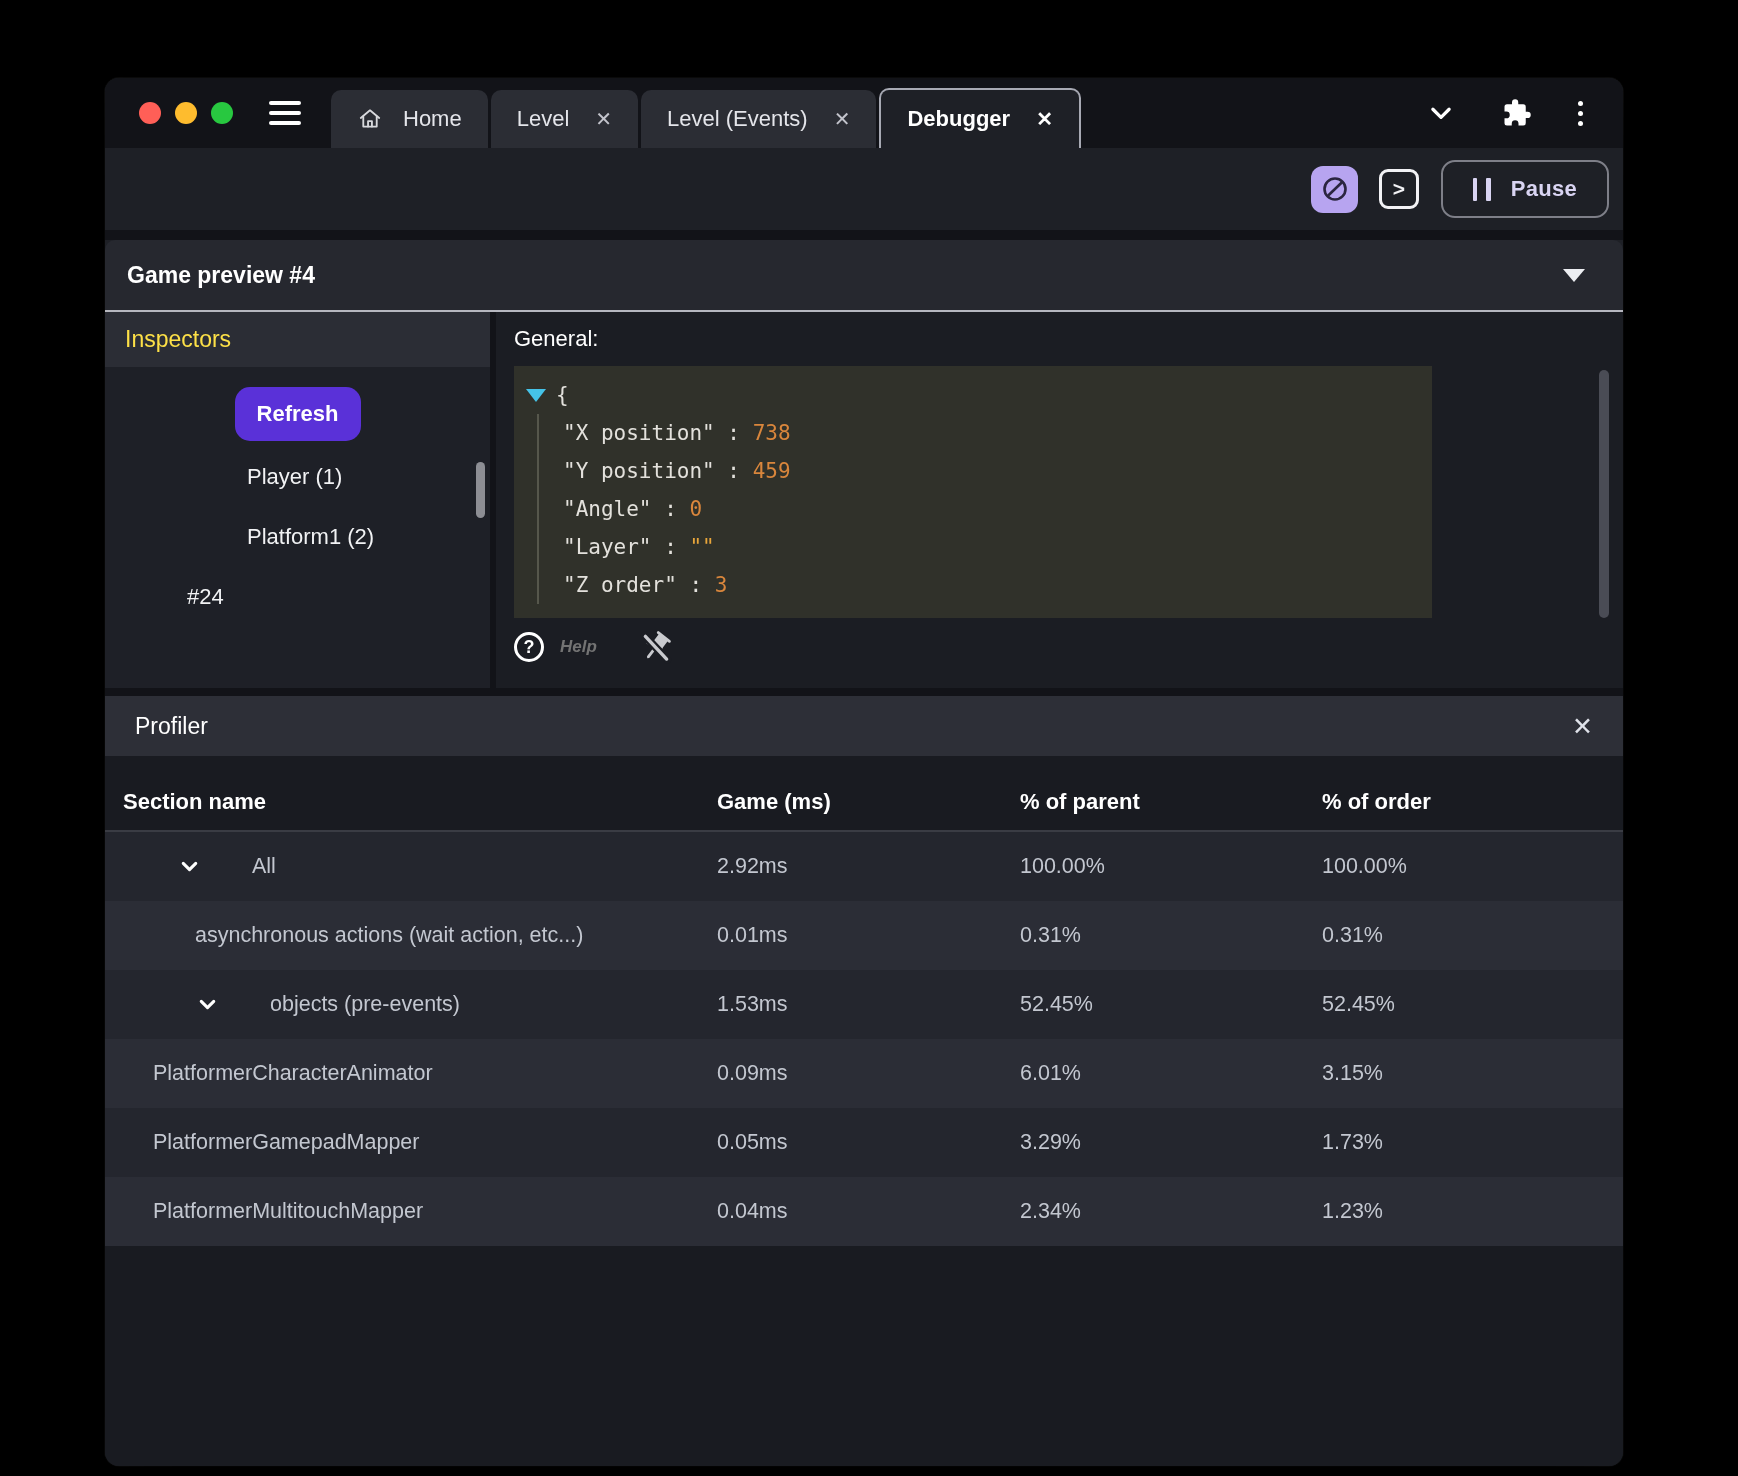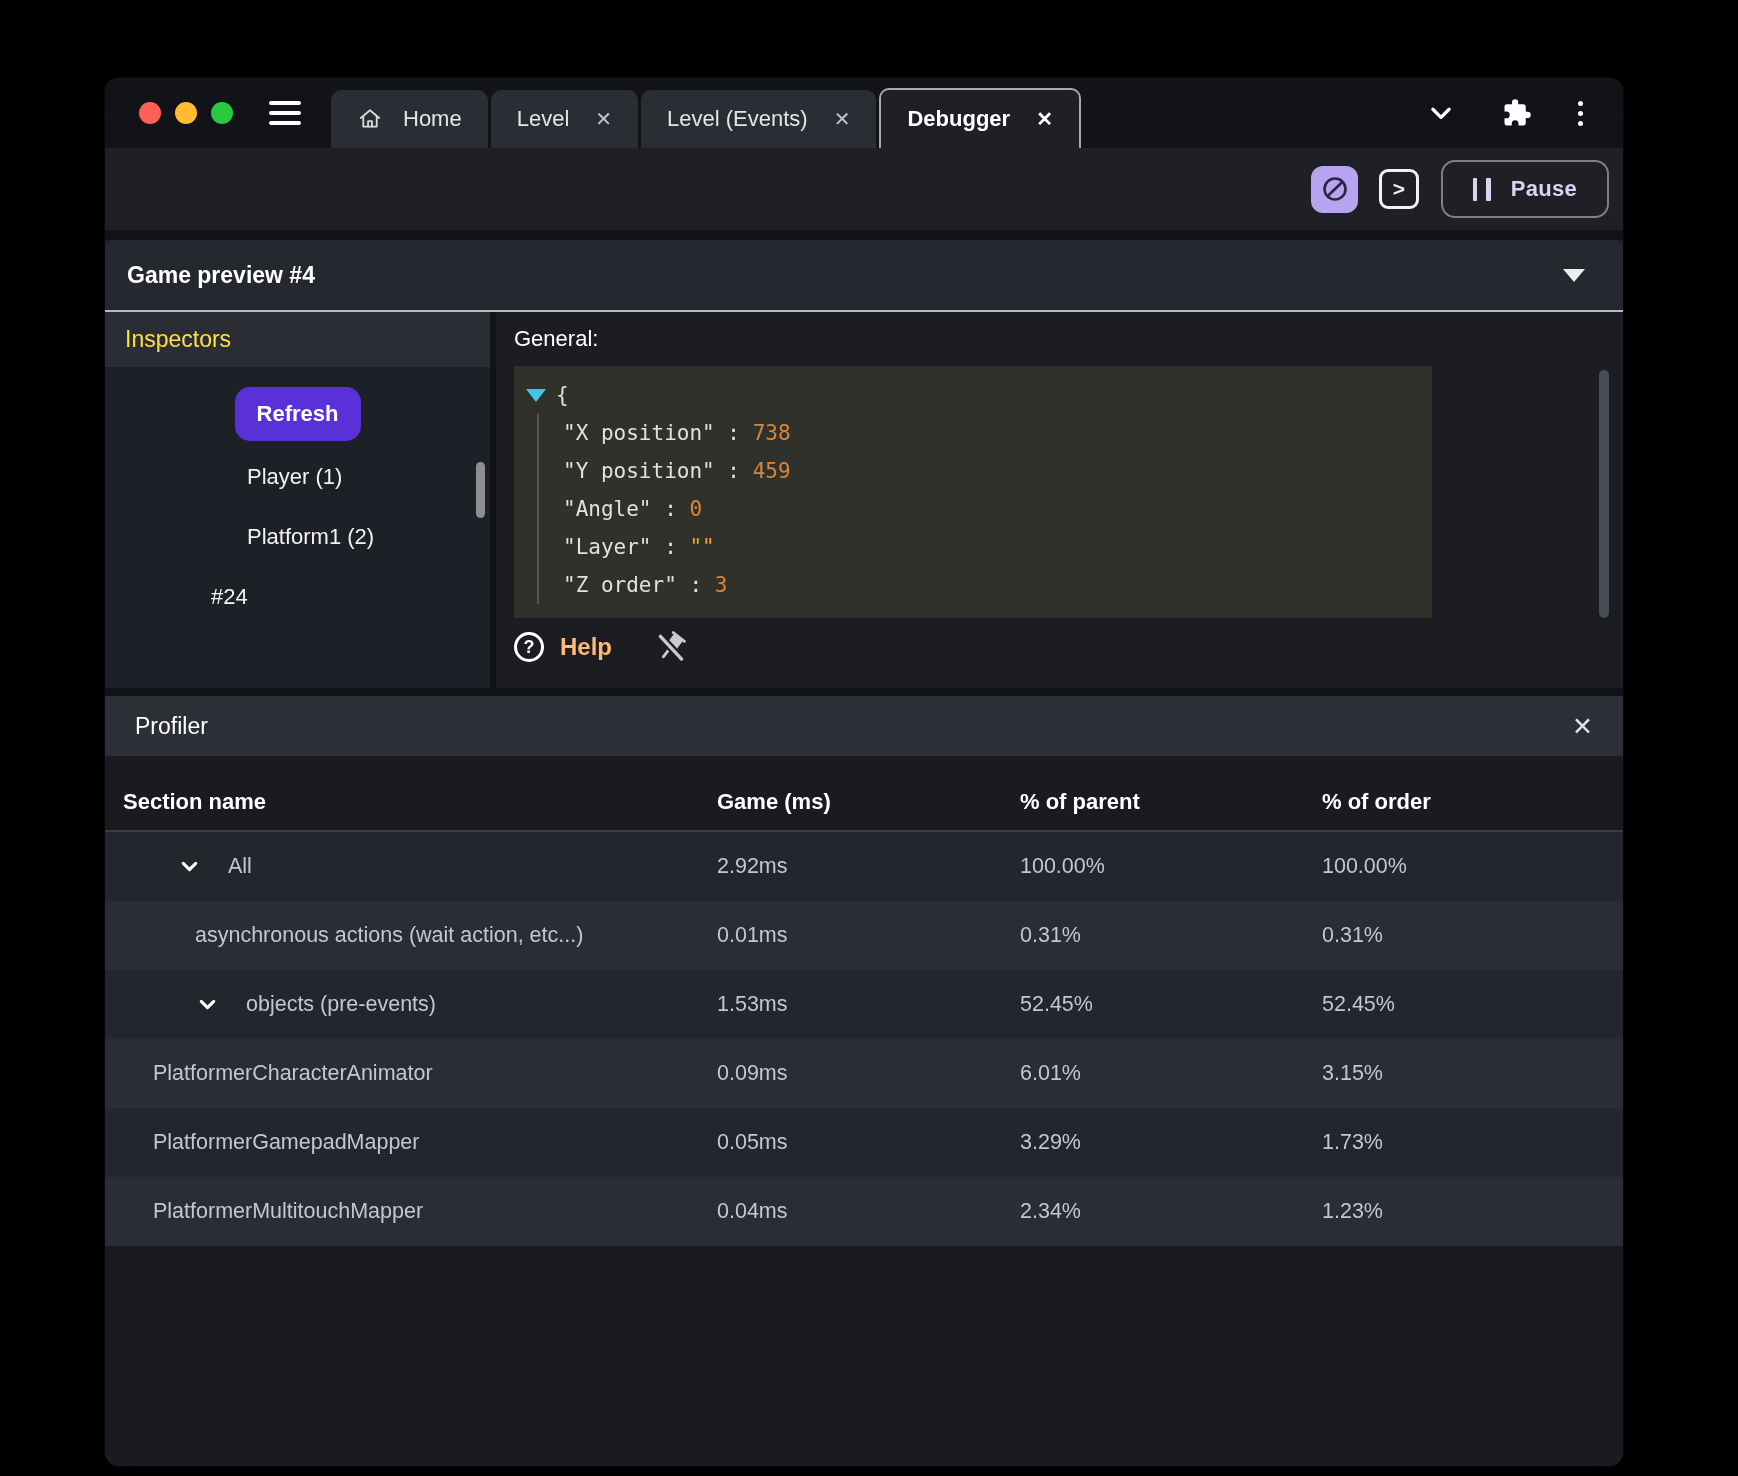--- a/index.html
+++ b/index.html
@@ -57,60 +57,60 @@
   
   .panels { height:376px; display:flex; background:#121318; flex:0 0 auto; }
   .left-panel { width:385px; display:flex; flex-direction:column; position:relative; }
   .left-head { height:55px; background:#2b2d35; color:#fde047; font-size:23px; display:flex; align-items:center; padding-left:20px; flex:0 0 auto; }
   .left-list { flex:1; background:#1e2027; overflow:hidden; position:relative; }
   .refresh-btn { display:block; margin:20px auto 6px; width:126px; height:54px; border:none; border-radius:15px;
                  background:#5a31d8; color:#fff; font-weight:bold; font-size:22px; font-family:inherit; cursor:pointer; }
   .ins-item { height:60px; line-height:60px; font-size:22px; color:#f1f2f4; cursor:pointer; white-space:nowrap; }
   .ins-item.depth-0 { padding-left:108px; }
   .ins-item.depth-1 { padding-left:142px; }
-  .ins-item.depth-2 { padding-left:106px; }
+  .ins-item.depth-2 { padding-left:82px; }
   .left-scrollthumb { position:absolute; right:5px; top:95px; width:9px; height:56px; background:#8d8e94; border-radius:5px; cursor:grab; }
 
   .divider-v { width:6px; background:#121318; }
 
   .right-panel { flex:1; background:#1b1d23; padding:14px 0 0 18px; position:relative; overflow:hidden; }
   .general-title { color:#fff; font-size:22px; }
   .code-block { margin-top:14px; width:918px; height:252px; background:#30312a; padding:10px 0 10px 12px;
                 font-family:"DejaVu Sans Mono", monospace; font-size:21px; color:#e3e1dc; }
   .code-line1 { display:flex; align-items:center; gap:10px; height:38px; }
   .tri-expand { width:0; height:0; border-left:10px solid transparent; border-right:10px solid transparent; border-top:13px solid #45c3e8; cursor:pointer; }
   .code-props { margin-left:11px; border-left:2px solid #56574c; padding-left:24px; }
   .code-prop { height:38px; line-height:38px; white-space:pre; }
   .cval.type-number { color:#d9863c; }
   .cval.type-string { color:#e9a63b; }
   .code-scrollbar { position:absolute; right:14px; top:58px; width:10px; height:248px; background:#4a4c55; border-radius:5px; cursor:grab; }
   .help-row { margin-top:12px; display:flex; align-items:center; gap:16px; }
   .help-icon { width:30px; height:30px; border-radius:50%; border:3px solid #fff; color:#fff; font-weight:bold; font-size:18px;
                display:flex; align-items:center; justify-content:center; cursor:pointer; }
-  .help-label { color:#fdba74; font-weight:bold; font-size:24px; cursor:pointer; }
+  .help-label { color:#737373; font-weight:bold; font-size:17px; cursor:pointer;font-style:italic; }
   .unpin { margin-left:26px; cursor:pointer; display:flex; }
 
   
   .prof-head { height:60px; background:#2d2f37; display:flex; align-items:center; justify-content:space-between; padding:0 30px; flex:0 0 auto; }
   .prof-title { color:#fff; font-size:23px; }
   .prof-close { color:#dfe2ea; font-size:25px; cursor:pointer; font-family:"DejaVu Sans", sans-serif; }
   .prof-body { flex:1; background:#191b21; overflow:hidden; }
   .status-row { margin-top:24px; display:flex; align-items:center; justify-content:center; gap:10px; }
   .status-text { color:#fff; font-size:23px; }
   .restart-btn { height:52px; padding:0 26px; border:none; border-radius:10px; background:#e7e7ec; color:#16181e;
                  font-weight:bold; font-size:21px; font-family:inherit; cursor:pointer; }
 
   .pgrid { display:grid; grid-template-columns:612px 303px 302px 1fr; align-items:center; }
   .ptable-head { height:56px; margin-top:18px; font-weight:bold; font-size:22px; color:#fff; }
   .ptable-head .cell-name { padding-left:18px; }
   .ptable-rows { border-top:2px solid #3a3c44; }
   .prow { height:69px; font-size:21.5px; color:#c3c7d0; cursor:pointer; }
   .prow:nth-child(odd) { background:#24262e; }
   .prow:nth-child(even) { background:#2b2d36; }
-  .prow .cell-name { display:flex; align-items:center; }
+  .prow .cell-name { display:flex; align-items:center;gap:24px; }
   .prow.depth-0 .cell-name { padding-left:72px; }
   .prow.depth-1 .cell-name { padding-left:90px; }
   .prow.depth-2 .cell-name { padding-left:48px; }
   .row-chev { display:none; margin-right:26px; flex:0 0 auto; cursor:pointer; }
   .prow.expandable-true .row-chev { display:flex; }
 
   svg { display:block; }
 </style>
 </head>
 <body>

